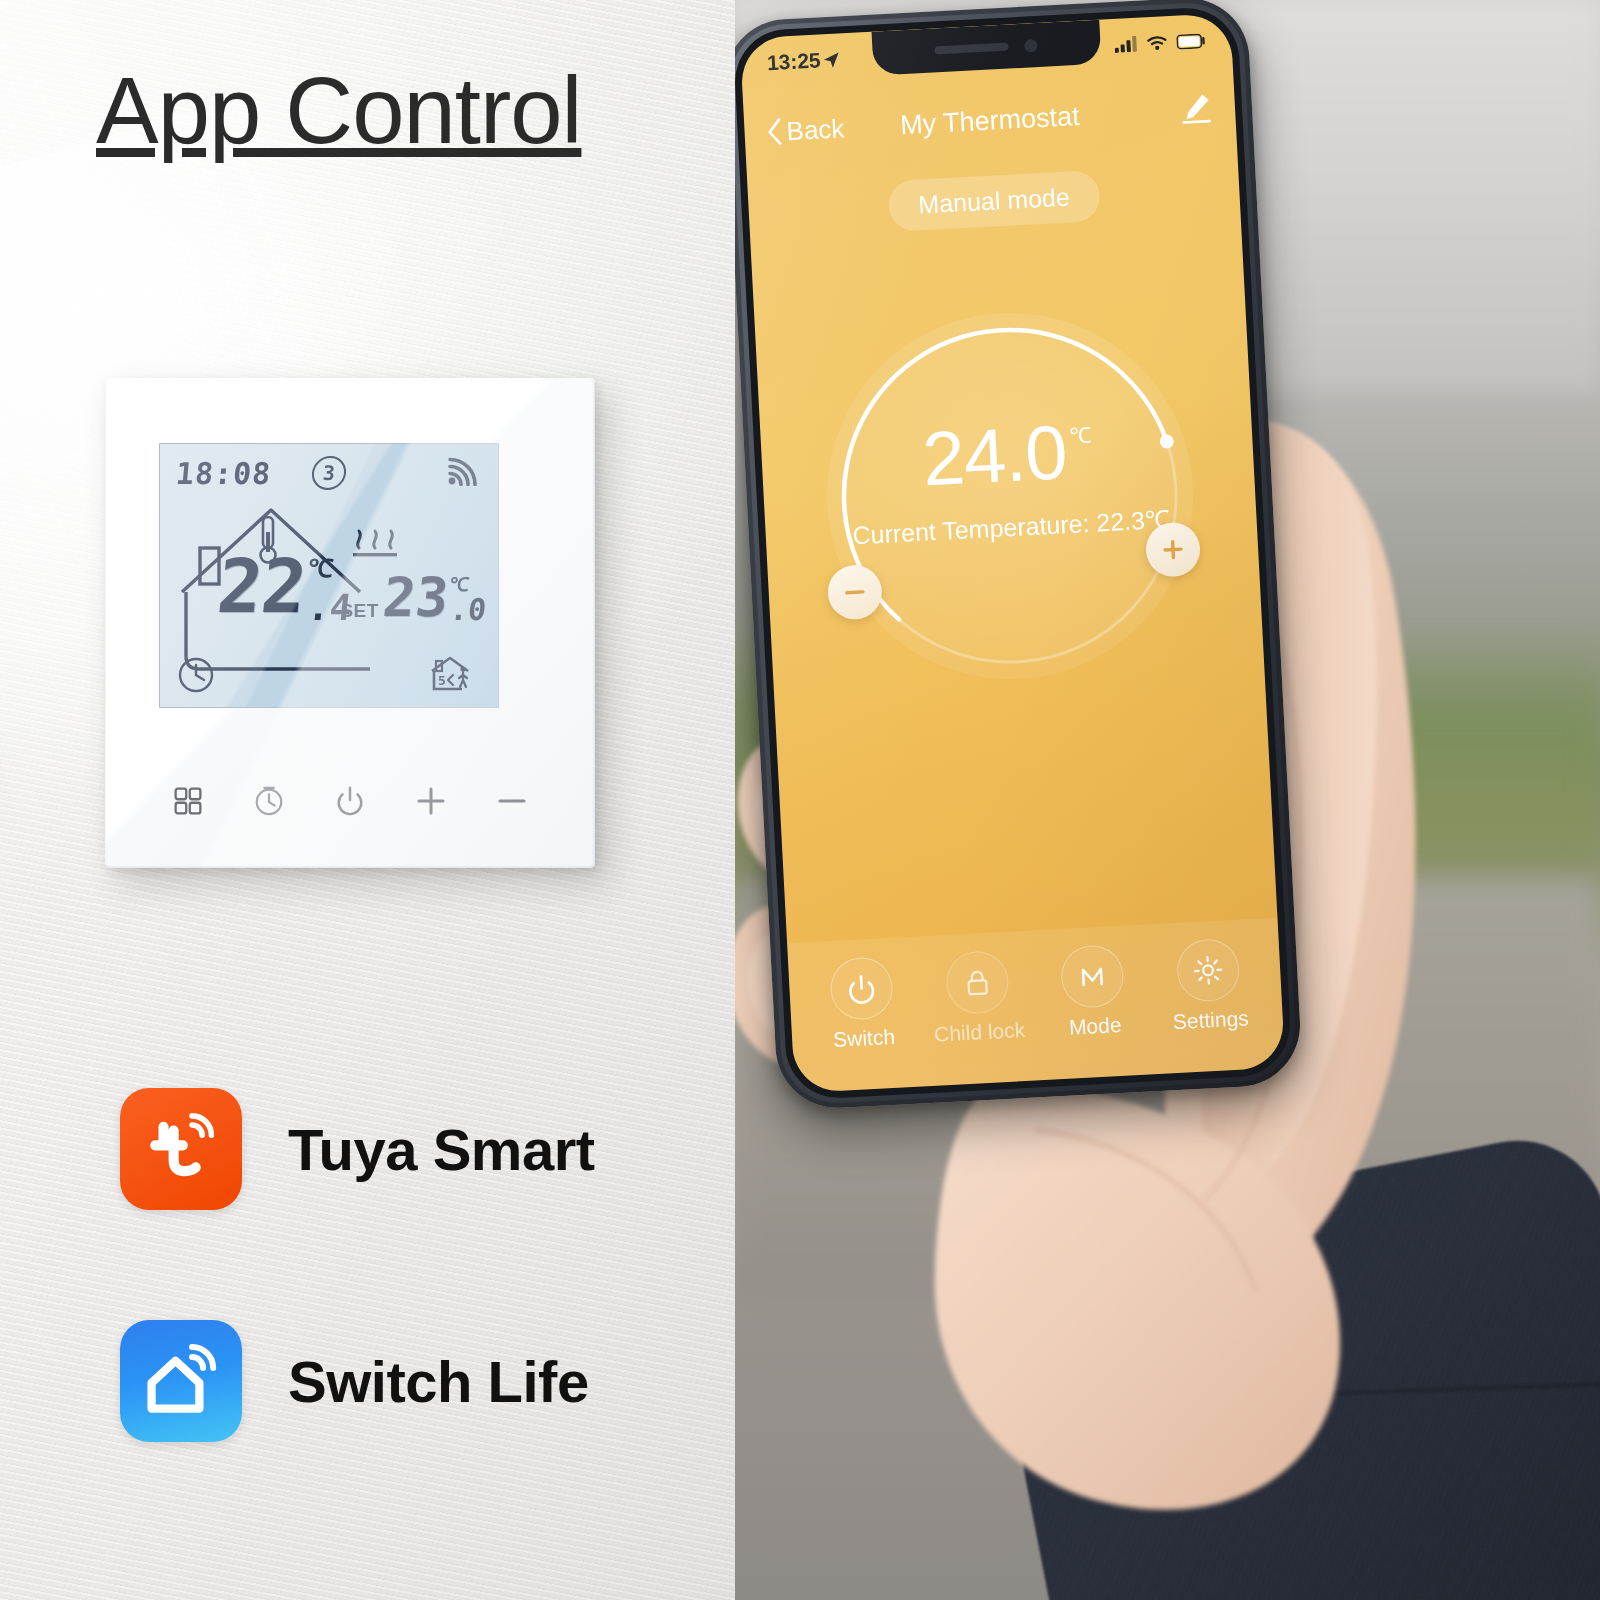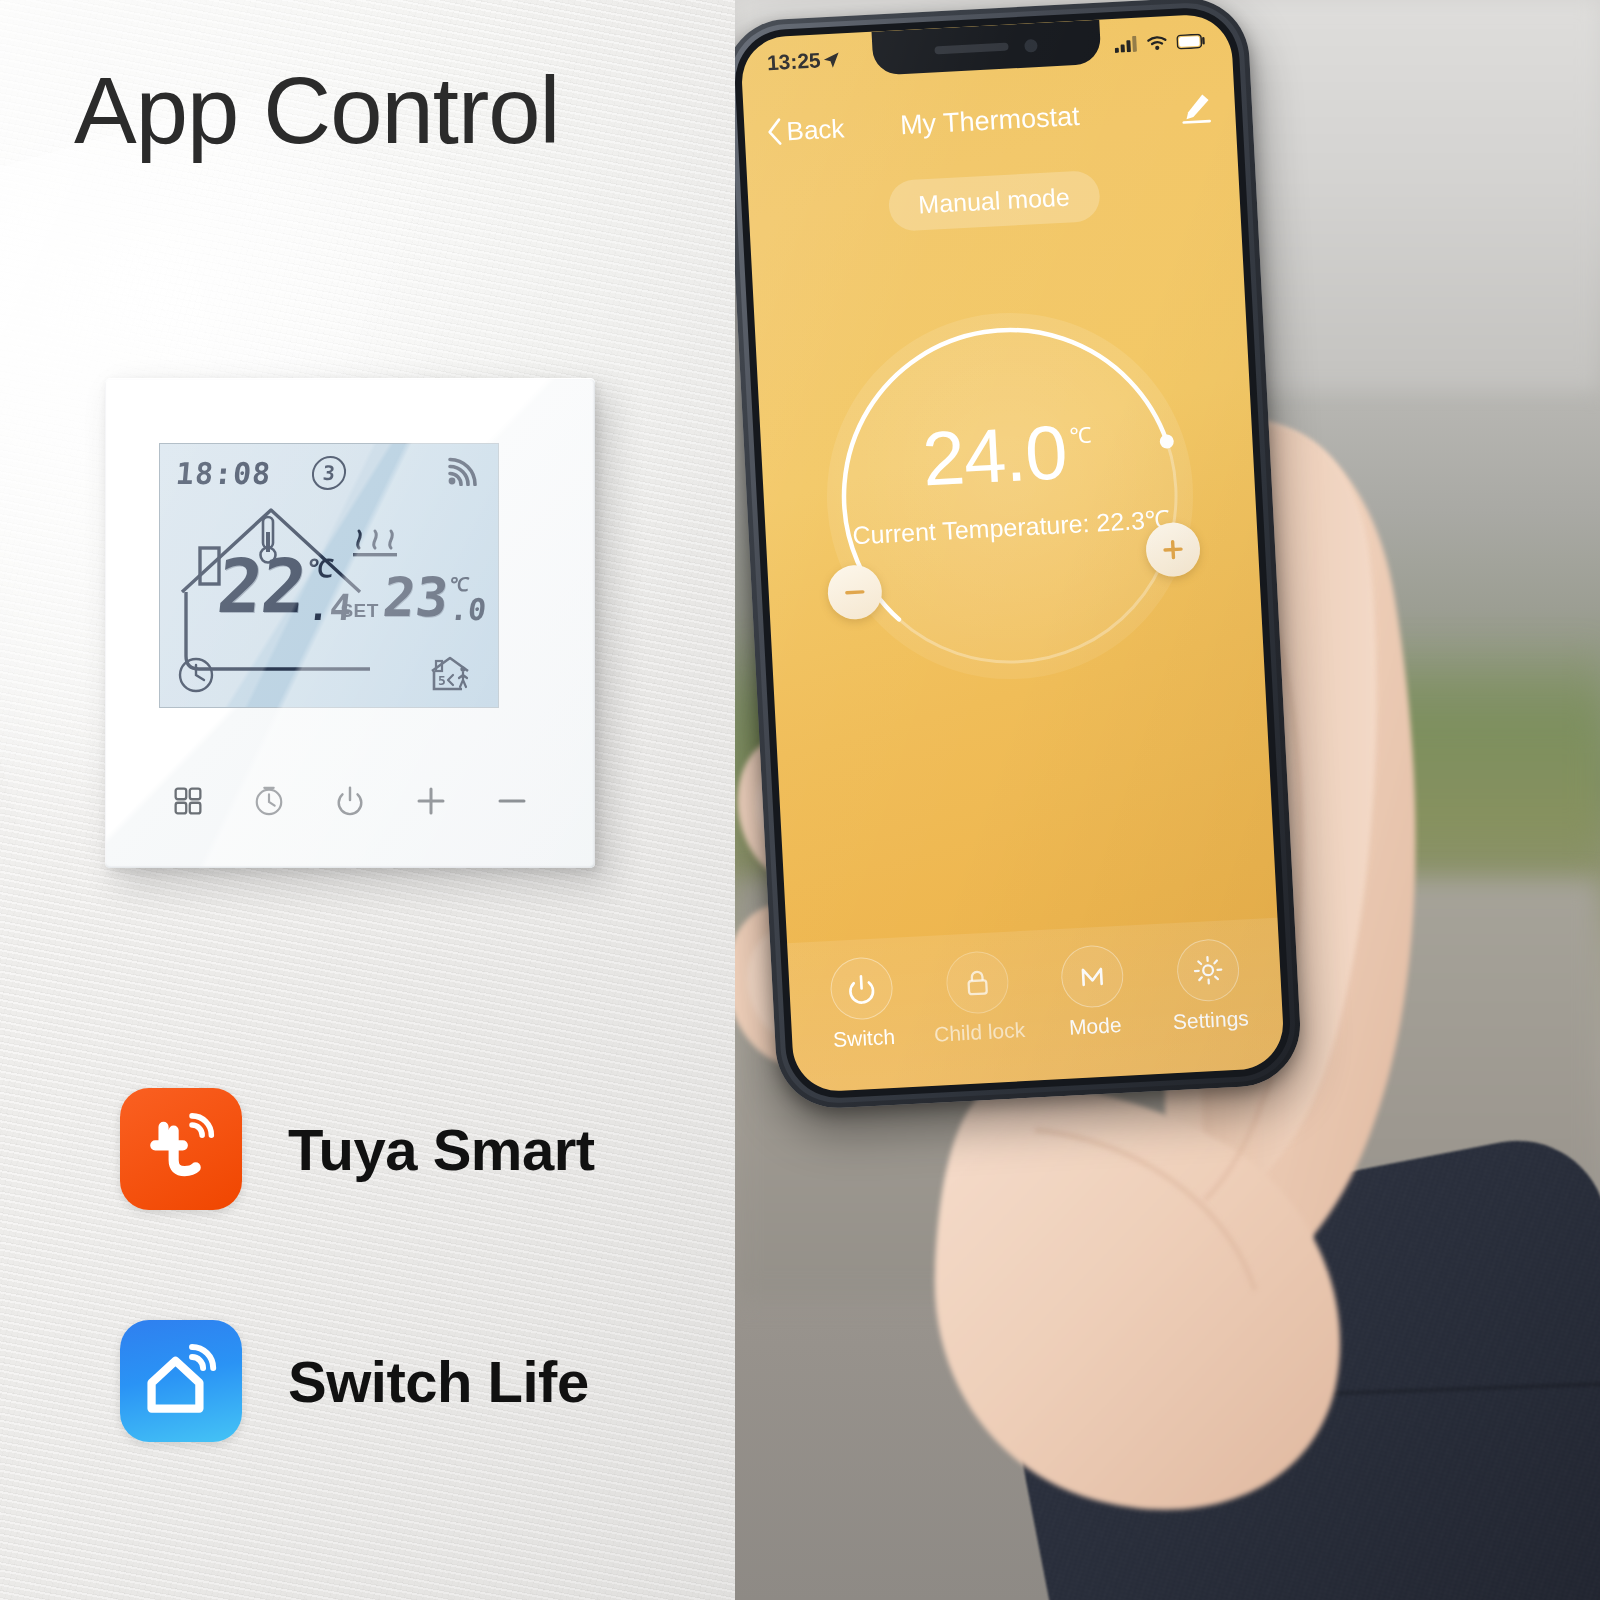--- a/index.html
+++ b/index.html
@@ -31,25 +31,26 @@
     background:linear-gradient(115deg, rgba(255,255,255,.75) 0%, rgba(255,255,255,0) 32%, rgba(0,0,0,.035) 78%, rgba(0,0,0,.06) 100%);
   }
   #left-panel .soft-fold {
     position:absolute; left:-60px; top:120px; width:560px; height:780px;
     background:radial-gradient(ellipse at 30% 20%, rgba(255,255,255,.85), rgba(255,255,255,0) 68%);
     transform:rotate(-16deg);
   }
 
   
   #title {
-    position:absolute; left:74px; top:62px;
+    position:absolute; left:96px; top:62px;
     font-size:94px; font-weight:400; letter-spacing:-1px;
     color:#2b2b2b; line-height:1.05;
     font-family:"Liberation Sans", sans-serif;
     white-space:nowrap;
+    text-decoration:underline;
   }
 
   
   #thermostat {
     position:absolute; left:105px; top:378px; width:490px; height:490px;
     border-radius:5px;
     background:linear-gradient(134deg,#ffffff 0%,#ffffff 46%,#f7f9fa 47%,#f1f4f6 100%);
     box-shadow:
       14px 16px 34px rgba(60,60,60,.22),
       3px 4px 10px rgba(60,60,60,.13),

